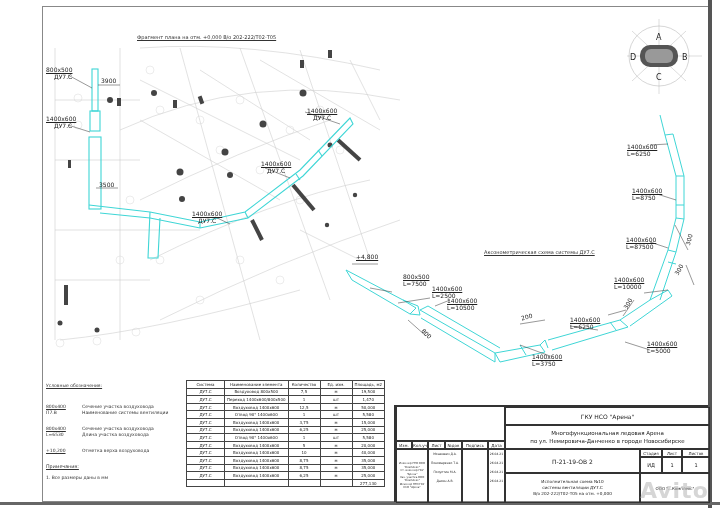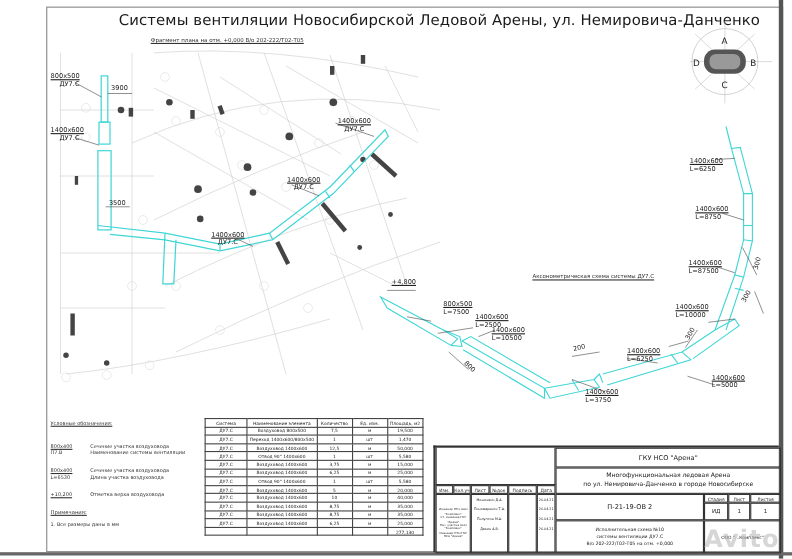--- a/index.html
+++ b/index.html
@@ -37,21 +37,20 @@
   .key-plan { position: absolute; left: 622px; top: 16px; width: 94px; height: 80px; }
 </style>
 </head>
 <body>
 
 <div class="sheet">
   <div class="frame"></div>
   <div class="frame-right"></div>
   <div class="frame-bottom"></div>
 
-  <div class="title">Системы вентиляции Новосибирской Ледовой Арены, ул. Немировича-Данченко</div>
   <div class="subtitle">Фрагмент плана на отм. +0,000 В/о 202-222/Т02-Т05</div>
 
   <svg class="drawing" width="720" height="508" viewBox="0 0 720 508">
 
     <g stroke="#cfcfcf" stroke-width="0.6" fill="none">
       <line x1="55" y1="48" x2="55" y2="340"></line>
       <line x1="120" y1="48" x2="120" y2="340"></line>
       <line x1="55" y1="100" x2="140" y2="100"></line>
       <line x1="55" y1="160" x2="140" y2="160"></line>
       <line x1="55" y1="230" x2="200" y2="230"></line>

